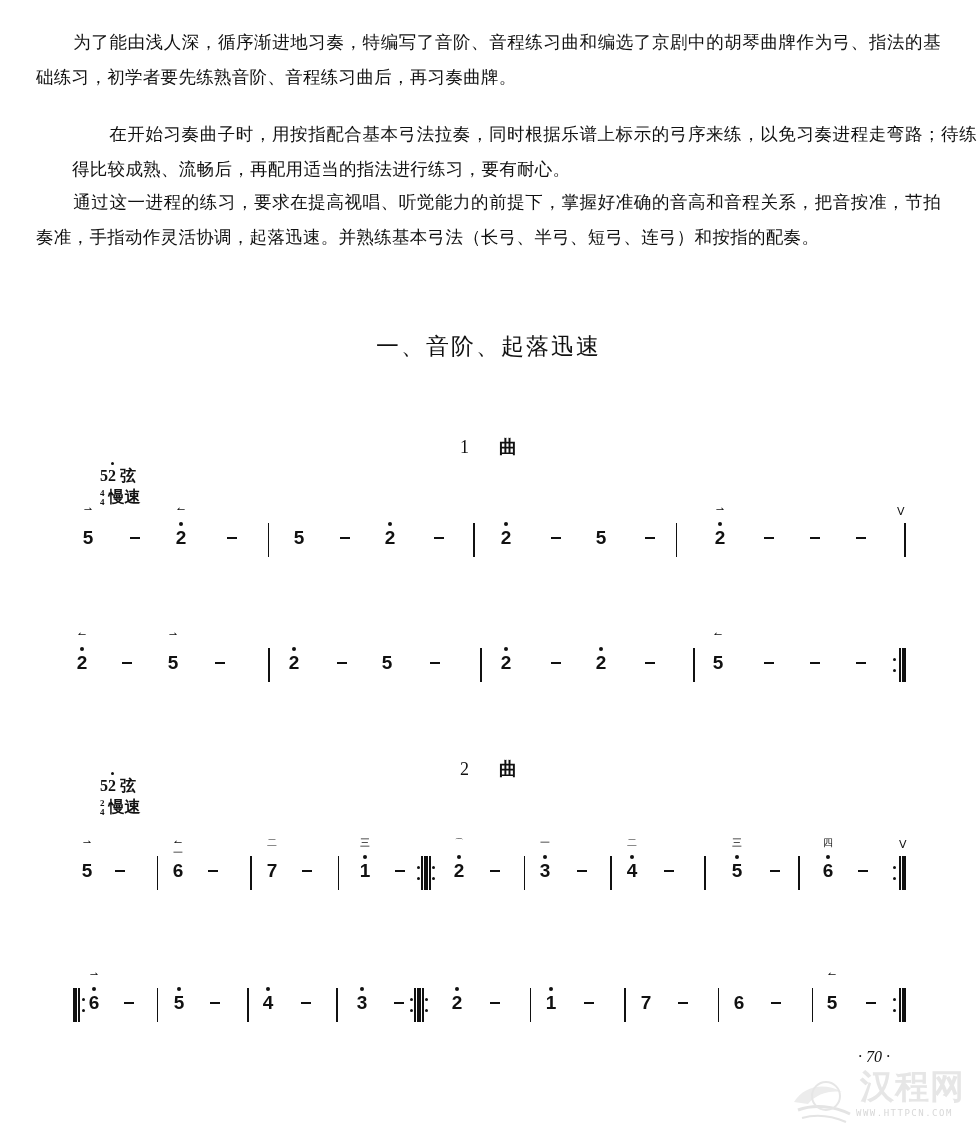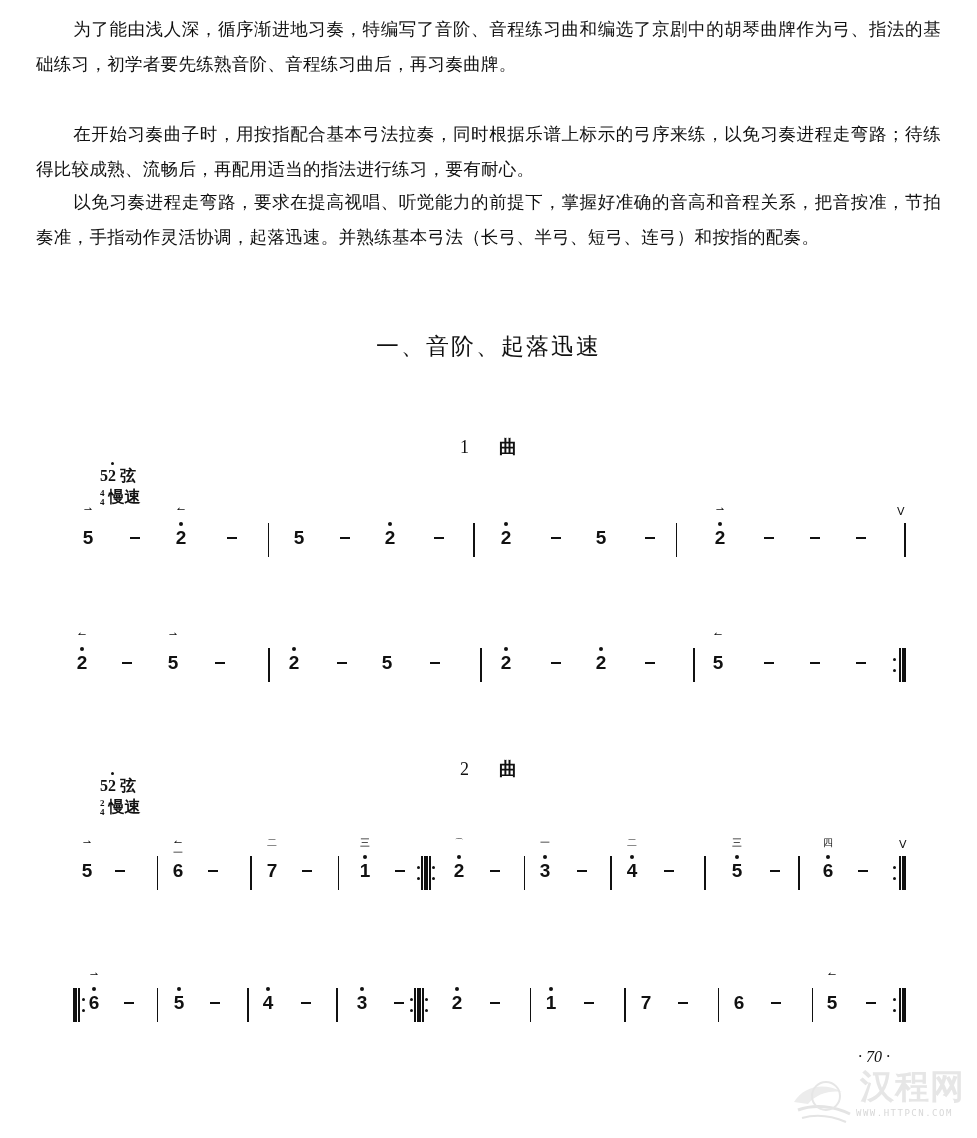--- a/index.html
+++ b/index.html
@@ -63,23 +63,23 @@
   .breath { position: absolute; font-size: 11px; font-family: "DejaVu Sans", sans-serif; top: 0px; }
 
   .page-num { position: absolute; left: 858px; top: 1048px; font-style: italic; font-size: 16px; font-family: "Liberation Serif", serif; }
   .watermark { position: absolute; left: 790px; top: 1060px; width: 180px; height: 70px; color: #e8e8e8; }
   .watermark .wm-text { position: absolute; left: 70px; top: 4px; font-size: 34px; font-weight: bold; font-family: "DejaVu Sans", sans-serif; color: #e6e6e6; letter-spacing: 1px; }
   .watermark .wm-url { position: absolute; left: 66px; top: 48px; font-size: 9px; letter-spacing: 1.5px; color: #d8d8d8; font-family: "DejaVu Sans Mono", monospace; }
 </style>
 </head>
 <body>
 
-<div class="para" style="top:12px;"><span class="ind"></span><span>为了能由浅人深，循序渐进地习奏，特编写了音阶、音程练习曲和编选了京剧中的胡琴曲牌作为弓、指法的基础练习，初学者要先练熟音阶、音程练习曲后，再习奏曲牌。</span></div>
-<div class="para" style="top:117px;"><span class="ind"></span><span>在开始习奏曲子时，用按指配合基本弓法拉奏，同时根据乐谱上标示的弓序来练，以免习奏进程走弯路；待练得比较成熟、流畅后，再配用适当的指法进行练习，要有耐心。</span></div>
-<div class="para" style="top:185px;"><span class="ind"></span><span>以免习奏进程走弯路，要求在提高视唱、听觉能力的前提下，掌握好准确的音高和音程关系，把音按准，节拍奏准，手指动作灵活协调，起落迅速。并熟练基本弓法（长弓、半弓、短弓、连弓）和按指的配奏。</span></div>
+<div class="para" style="top:25px;"><span class="ind"></span><span>为了能由浅人深，循序渐进地习奏，特编写了音阶、音程练习曲和编选了京剧中的胡琴曲牌作为弓、指法的基础练习，初学者要先练熟音阶、音程练习曲后，再习奏曲牌。</span></div>
+<div class="para" style="top:117px;margin-left:36px;"><span class="ind"></span><span>在开始习奏曲子时，用按指配合基本弓法拉奏，同时根据乐谱上标示的弓序来练，以免习奏进程走弯路；待练得比较成熟、流畅后，再配用适当的指法进行练习，要有耐心。</span></div>
+<div class="para" style="top:185px;"><span class="ind"></span><span>通过这一进程的练习，要求在提高视唱、听觉能力的前提下，掌握好准确的音高和音程关系，把音按准，节拍奏准，手指动作灵活协调，起落迅速。并熟练基本弓法（长弓、半弓、短弓、连弓）和按指的配奏。</span></div>
 
 <div class="section-title">一、音阶、起落迅速</div>
 
 <div class="piece-title" style="top:435px;">
   <span class="num">1</span><span class="qu">曲</span>
 </div>
 <div class="meta" style="top:465px;">
   <div><span>5</span><span class="hdot">2</span> <span>弦</span></div>
   <div><span class="ts"><span>4</span><span>4</span></span><span>慢速</span></div>
 </div>

